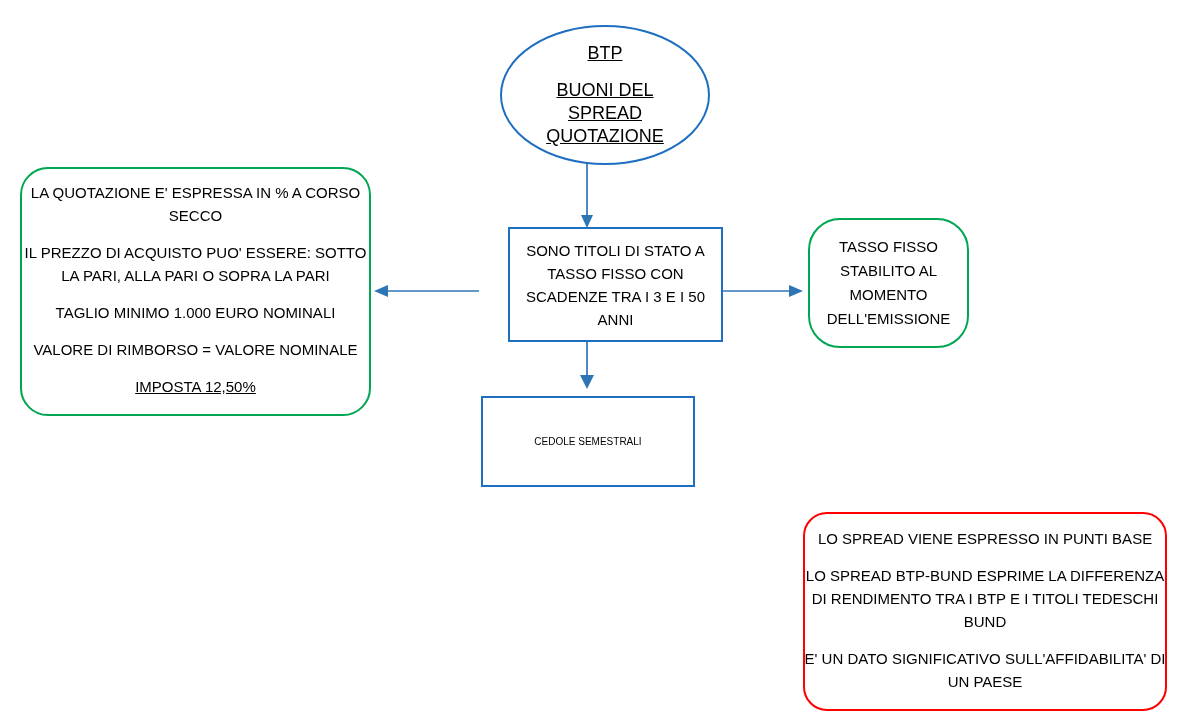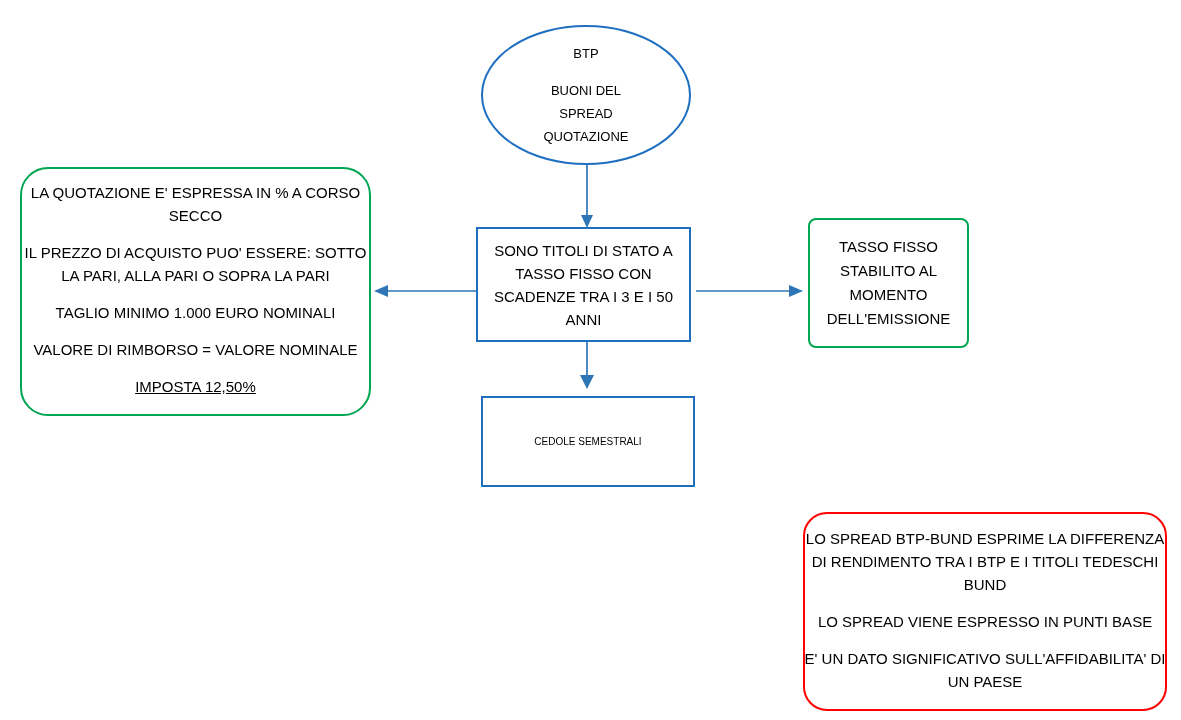--- a/index.html
+++ b/index.html
@@ -32,35 +32,36 @@
   .node .line {
     display: block;
     white-space: nowrap;
   }
   .node .para {
     display: block;
   }
 
   
   #ellipse-btp {
-    left: 481px;
+    left: 500px;
     top: 25px;
     width: 210px;
     height: 140px;
     border: 2.5px solid #1F6FC0;
     border-radius: 50%;
-    font-size: 13px;
-    line-height: 23px;
-    z-index: 5;
+    font-size: 18px;
+    line-height: 23px;
+    z-index: 5;
+    text-decoration: underline;
   }
   #ellipse-btp .gap { height: 14px; }
 
   
   #box-center {
-    left: 476px;
+    left: 508px;
     top: 227px;
     width: 215px;
     height: 115px;
     border: 2.5px solid #1F6FC0;
     font-size: 15px;
     line-height: 23px;
     z-index: 5;
   }
   #box-cedole {
     left: 481px;
@@ -88,21 +89,21 @@
   }
   #box-left-green .para { margin-bottom: 14px; }
   #box-left-green .para:last-child { margin-bottom: 4px; text-decoration: underline; }
 
   #box-right-green {
     left: 808px;
     top: 218px;
     width: 161px;
     height: 130px;
     border: 2.5px solid #00A651;
-    border-radius: 8px;
+    border-radius: 32px;
     font-size: 15px;
     line-height: 24px;
     z-index: 5;
   }
 
   #box-red {
     left: 803px;
     top: 512px;
     width: 364px;
     height: 199px;
@@ -201,26 +202,26 @@
 
   <div class="node" id="box-right-green">
     <span class="line">TASSO FISSO</span>
     <span class="line">STABILITO AL</span>
     <span class="line">MOMENTO</span>
     <span class="line">DELL'EMISSIONE</span>
   </div>
 
   <div class="node" id="box-red">
     <span class="para">
+      <span class="line">LO SPREAD VIENE ESPRESSO IN PUNTI BASE</span>
+    </span>
+    <span class="para">
       <span class="line">LO SPREAD BTP-BUND ESPRIME LA DIFFERENZA</span>
       <span class="line">DI RENDIMENTO TRA I BTP E I TITOLI TEDESCHI</span>
       <span class="line">BUND</span>
     </span>
     <span class="para">
-      <span class="line">LO SPREAD VIENE ESPRESSO IN PUNTI BASE</span>
-    </span>
-    <span class="para">
       <span class="line">E' UN DATO SIGNIFICATIVO SULL'AFFIDABILITA' DI</span>
       <span class="line">UN PAESE</span>
     </span>
   </div>
 
 </div>
 
 </body></html>

